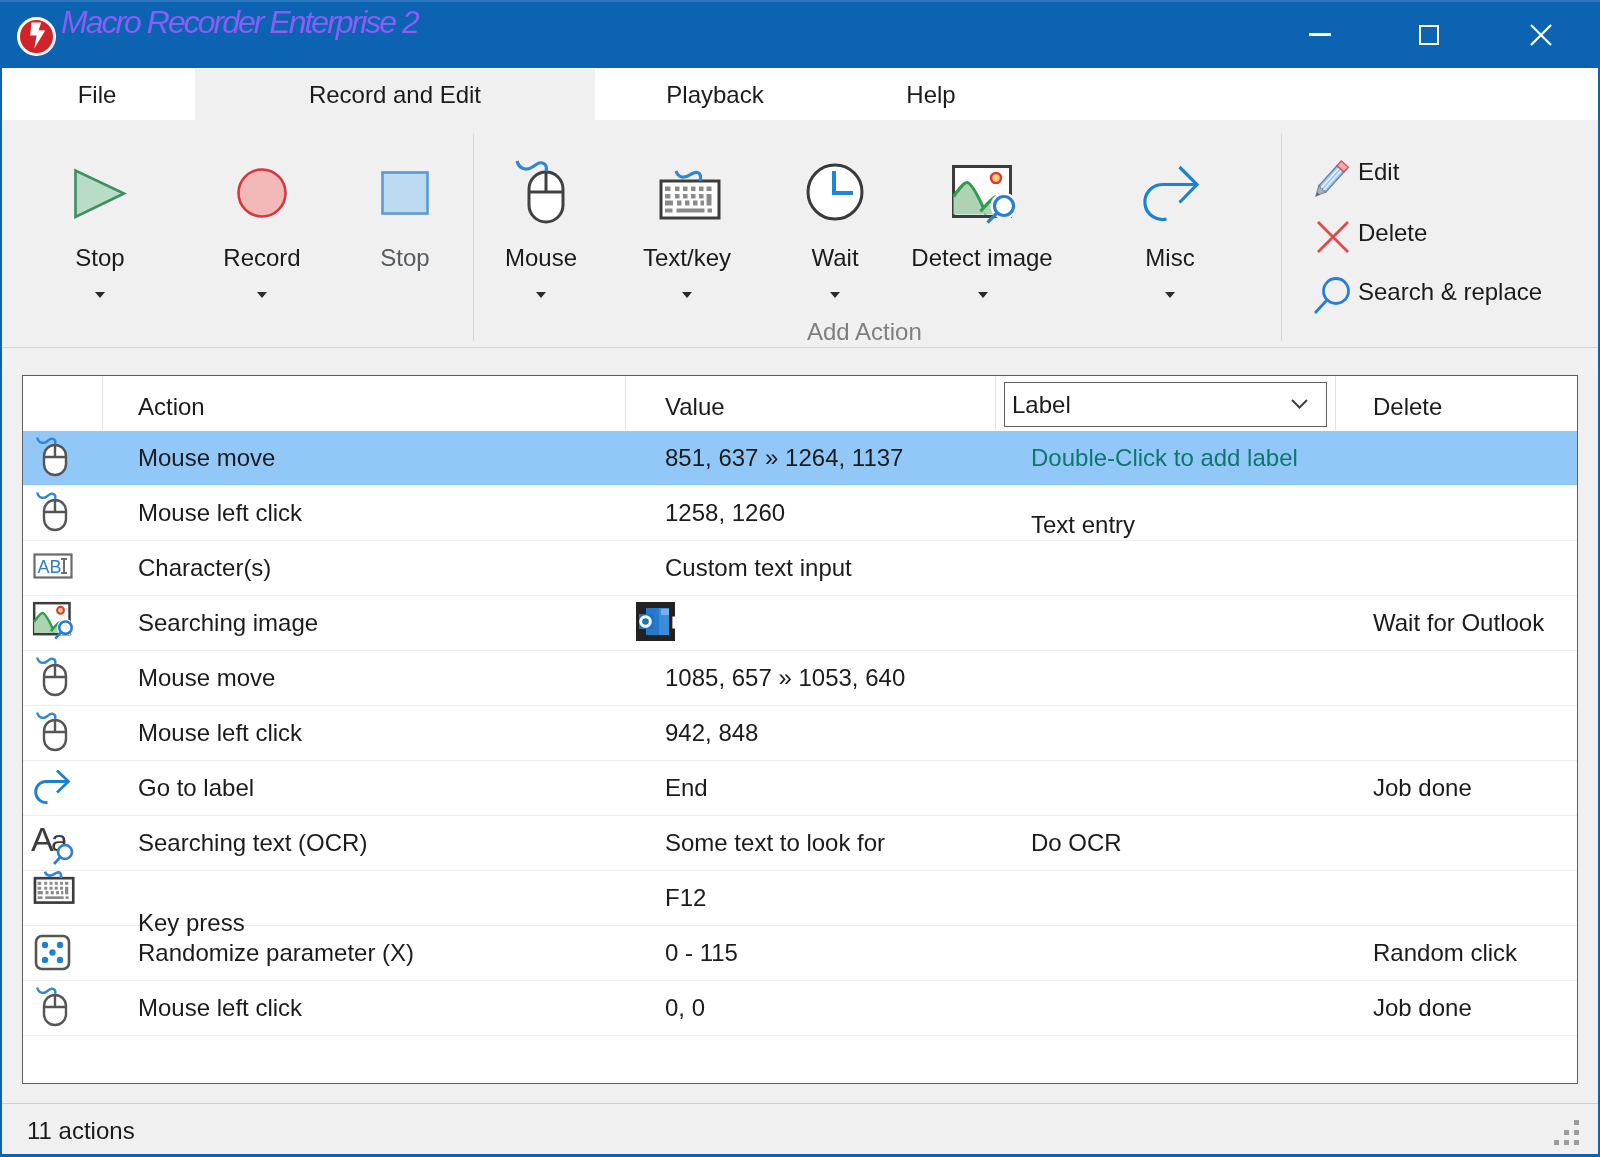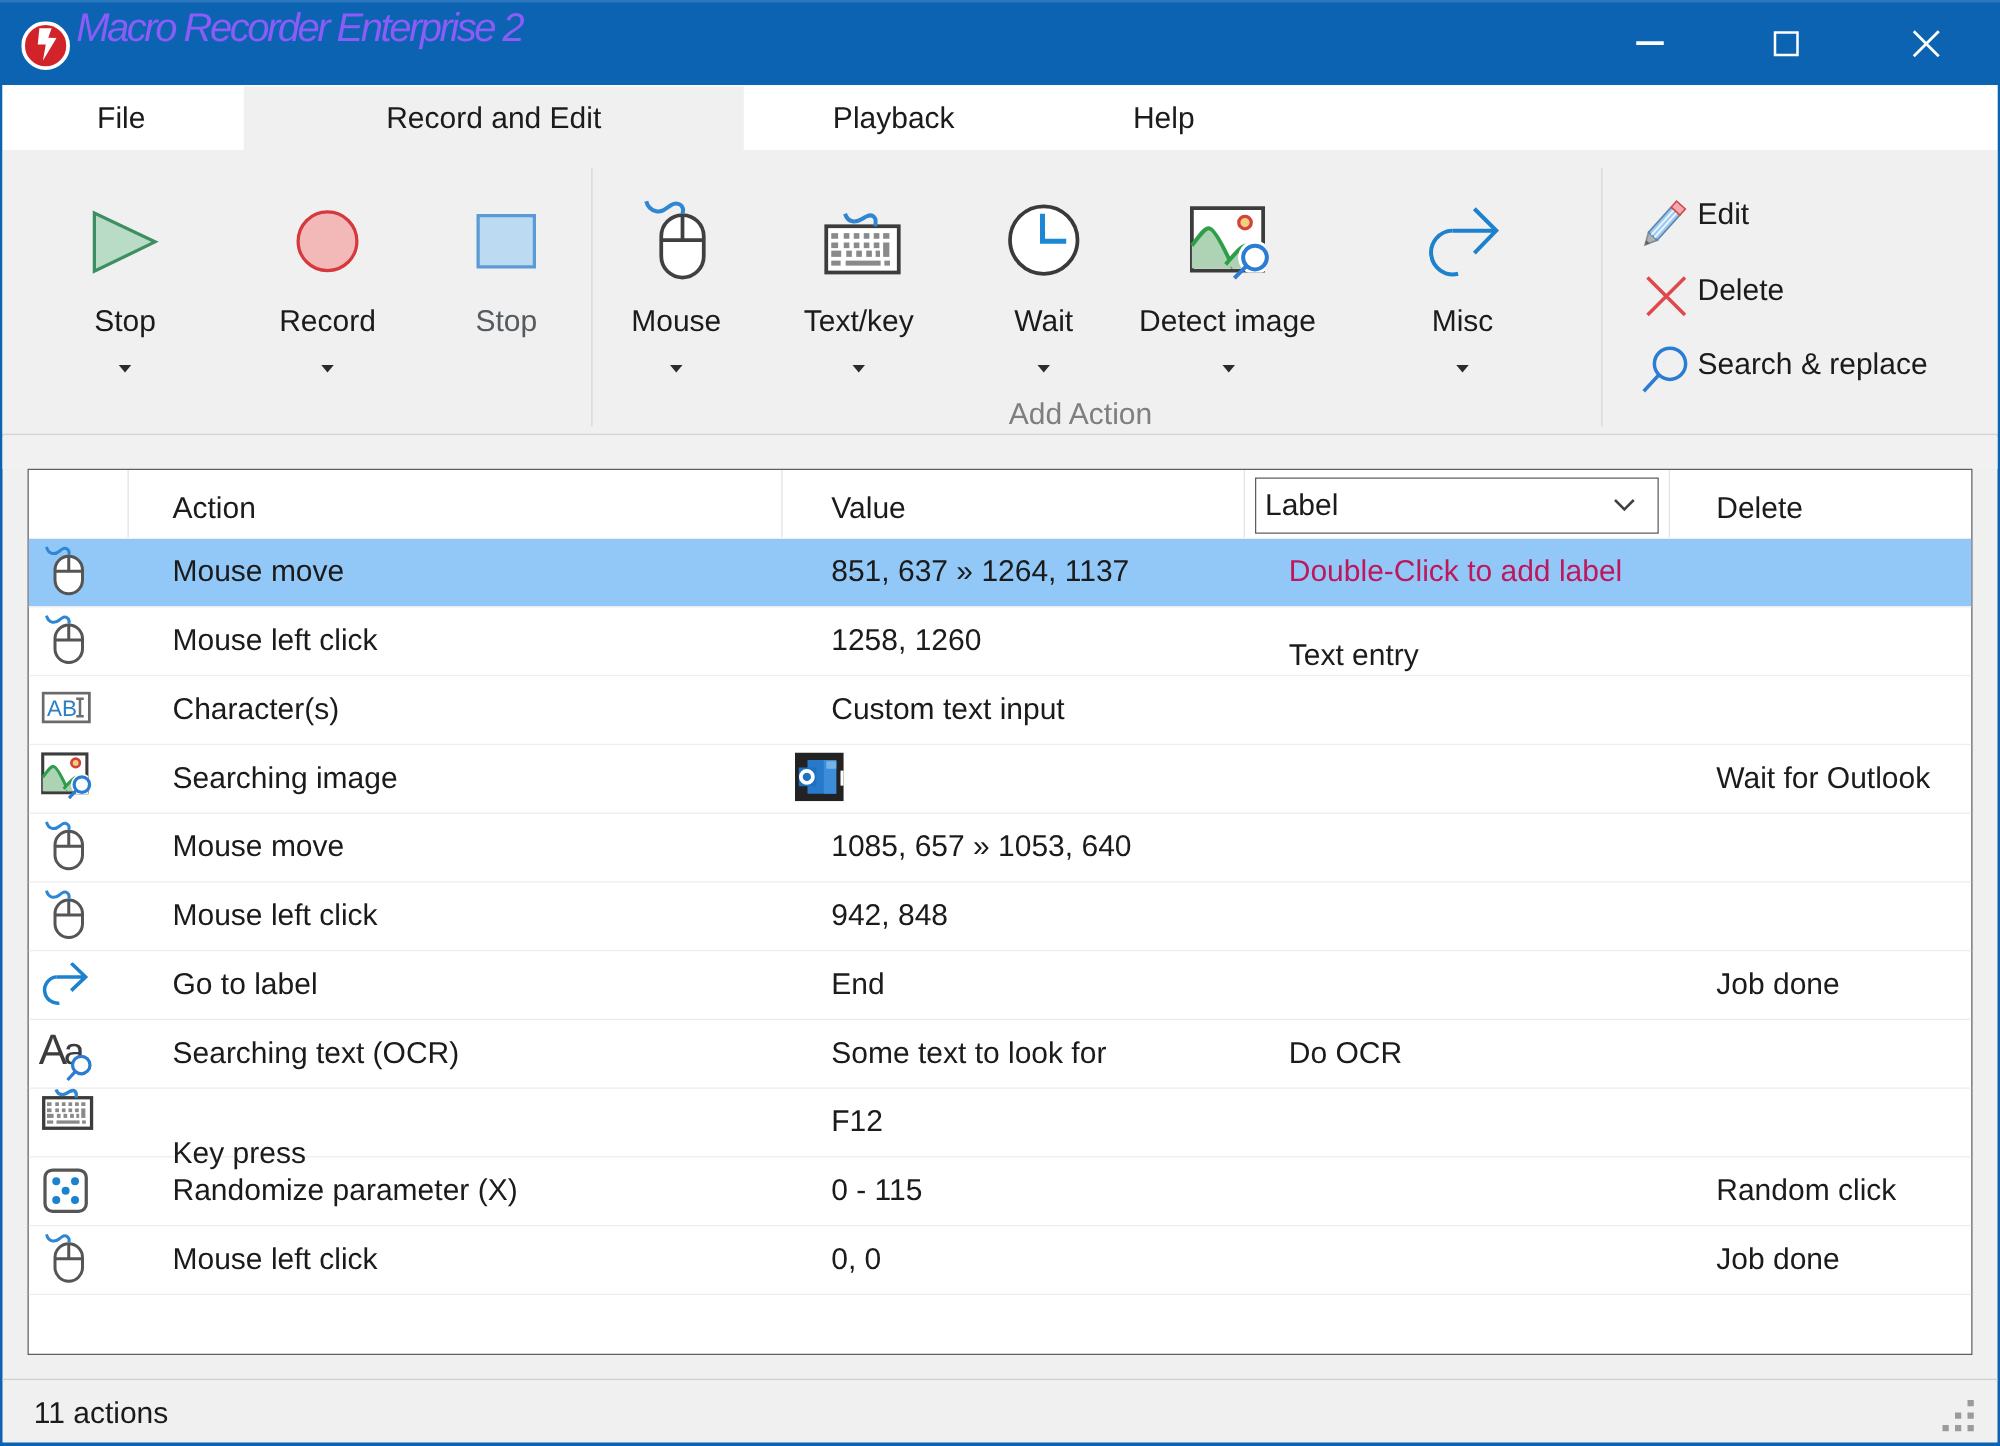--- a/index.html
+++ b/index.html
@@ -195,21 +195,21 @@
 <div class="abs hline" style="top:705px"></div>
 <div class="abs hline" style="top:760px"></div>
 <div class="abs hline" style="top:815px"></div>
 <div class="abs hline" style="top:870px"></div>
 <div class="abs hline" style="top:925px"></div>
 <div class="abs hline" style="top:980px"></div>
 <div class="abs hline" style="top:1035px"></div>
 
 <div class="abs t rowtxt" style="left:110px;top:430px">Mouse move</div>
 <div class="abs t rowtxt" style="left:637px;top:430px">851, 637 » 1264, 1137</div>
-<div class="abs t rowtxt" style="left:1003px;top:430px;color:#be185d">Double-Click to add label</div>
+<div class="abs t rowtxt" style="left:1003px;top:430px;color:#0f766e">Double-Click to add label</div>
 <div class="abs t rowtxt" style="left:110px;top:485px">Mouse left click</div>
 <div class="abs t rowtxt" style="left:637px;top:485px">1258, 1260</div>
 <div class="abs t rowtxt" style="left:1003px;top:497px">Text entry</div>
 <div class="abs t rowtxt" style="left:110px;top:540px">Character(s)</div>
 <div class="abs t rowtxt" style="left:637px;top:540px">Custom text input</div>
 <div class="abs t rowtxt" style="left:110px;top:595px">Searching image</div>
 <div class="abs t rowtxt" style="left:1345px;top:595px">Wait for Outlook</div>
 <div class="abs t rowtxt" style="left:110px;top:650px">Mouse move</div>
 <div class="abs t rowtxt" style="left:637px;top:650px">1085, 657 » 1053, 640</div>
 <div class="abs t rowtxt" style="left:110px;top:705px">Mouse left click</div>

